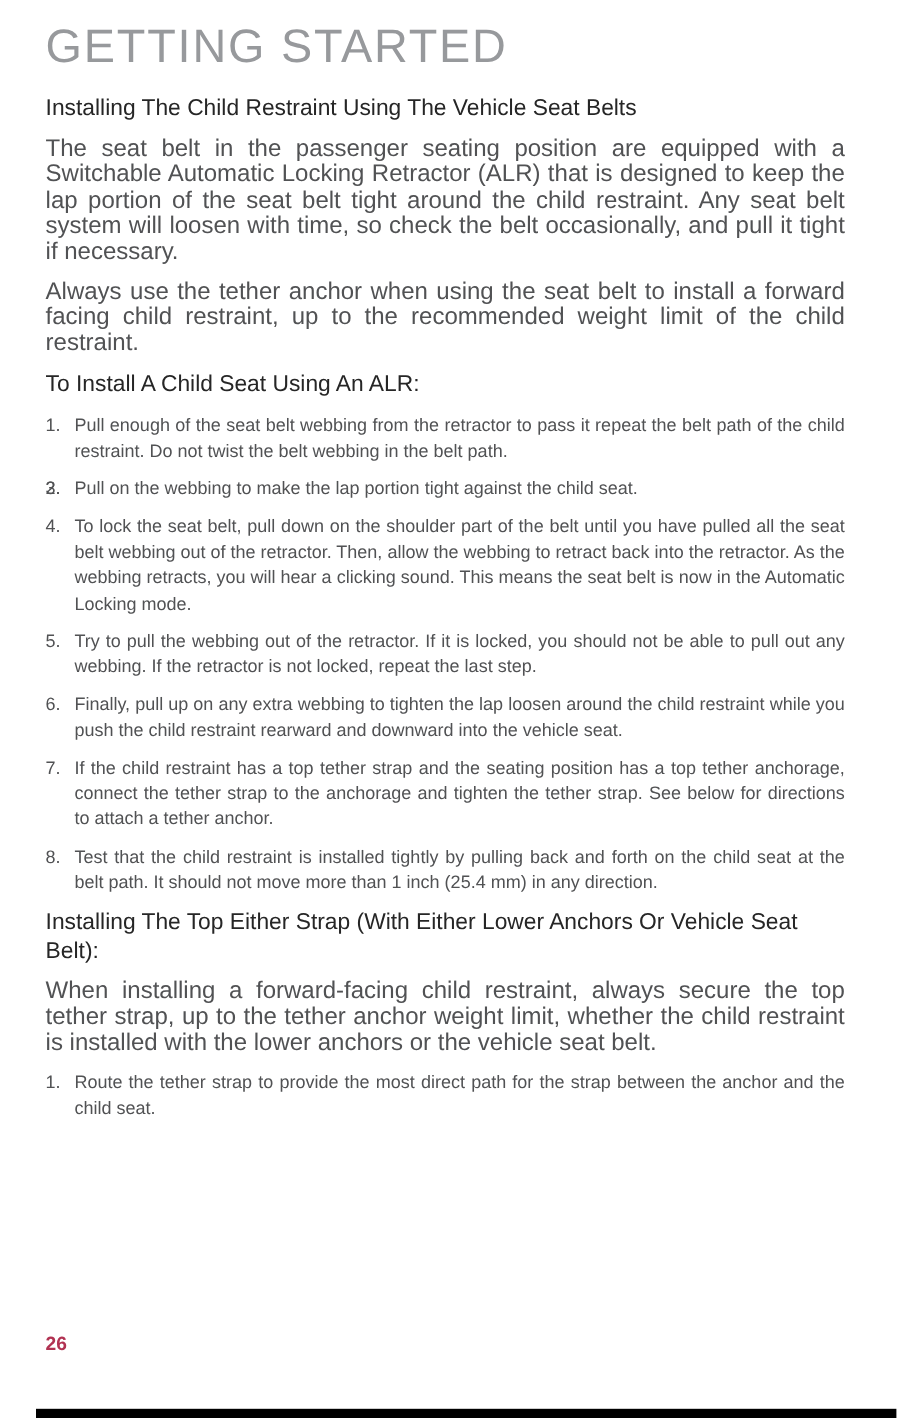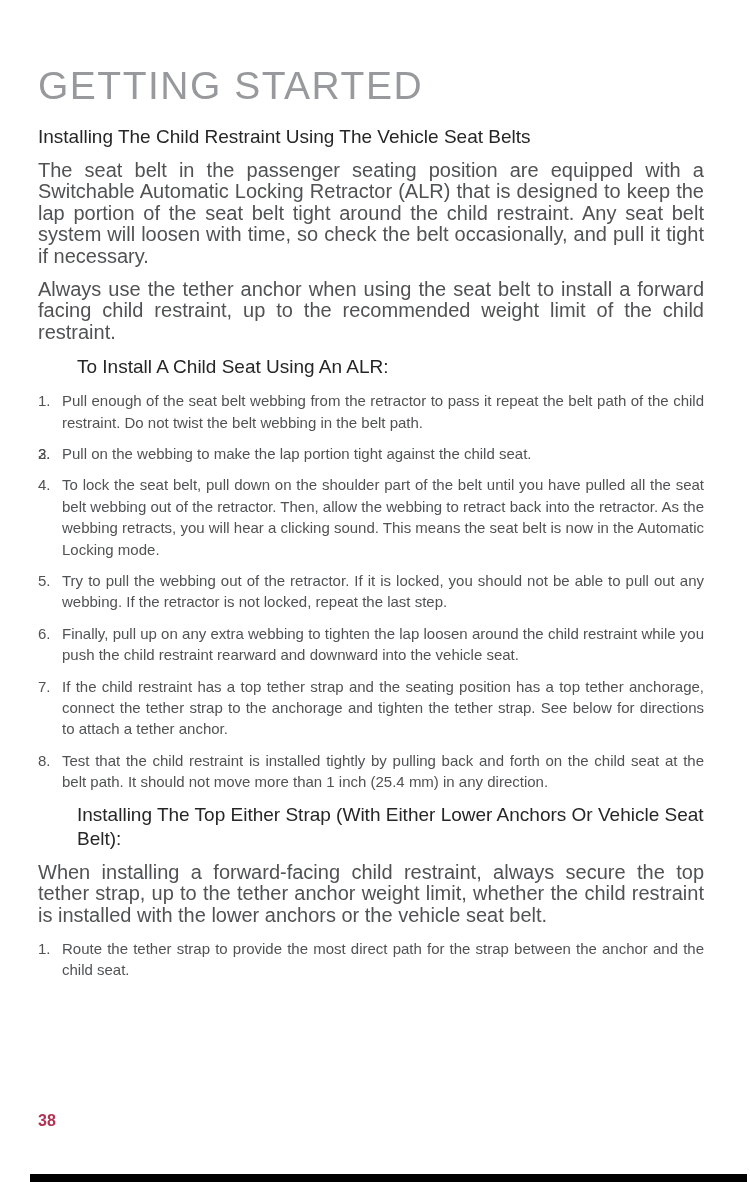--- a/index.html
+++ b/index.html
@@ -5,38 +5,38 @@
   html, body { margin: 0; padding: 0; background: #ffffff; }
   .page {
     position: relative;
     width: 750px;
     height: 1182px;
     background: #ffffff;
     overflow: hidden;
     font-family: "Liberation Sans", "DejaVu Sans", sans-serif;
   }
   .content {
-    padding: 66px 46px 0 38px;
+    padding: 20px 46px 0 38px;
   }
   h1.doc-title {
     margin: 0 0 18px 0;
     font-size: 39px;
     line-height: 1.05;
     font-weight: 300;
     letter-spacing: 1.5px;
     color: #97999c;
   }
   h2.section-heading {
     margin: 0 0 11px 0;
     font-size: 19px;
     line-height: 24px;
     font-weight: 400;
     color: #262626;
   }
-  h2.spaced { margin-top: 4px; margin-left: 39px; }
+  h2.spaced { margin-top: 4px; }
   p.body-text {
     margin: 0 0 12px 0;
     font-size: 20px;
     line-height: 21.4px;
     color: #515254;
     text-align: justify;
   }
   ol.steps {
     list-style: none;
     margin: 0 0 2px 0;
@@ -124,15 +124,15 @@
     <p class="body-text">When installing a forward-facing child restraint, always secure the top tether strap, up to the tether anchor weight limit, whether the child restraint is installed with the lower anchors or the vehicle seat belt.</p>
     <ol class="steps">
       <li>
         <span class="num">1.</span>
         <span>Route the tether strap to provide the most direct path for the strap between the anchor and the child seat.</span>
       </li>
     </ol>
 
   </div>
 
-  <div class="page-number">38</div>
+  <div class="page-number">26</div>
   <div class="bottom-bar"></div>
 </div>
 
 </body></html>

